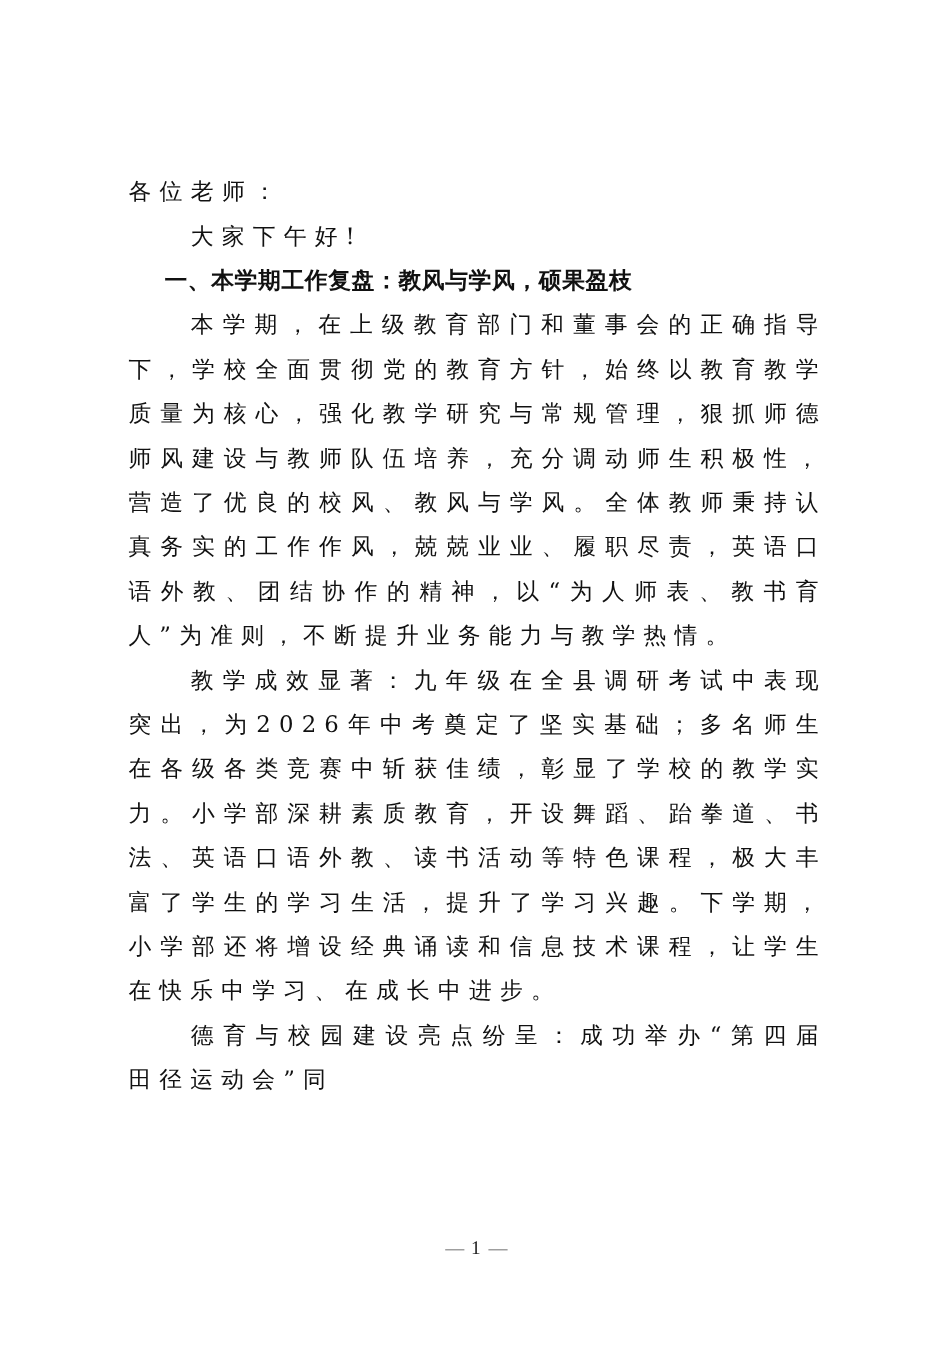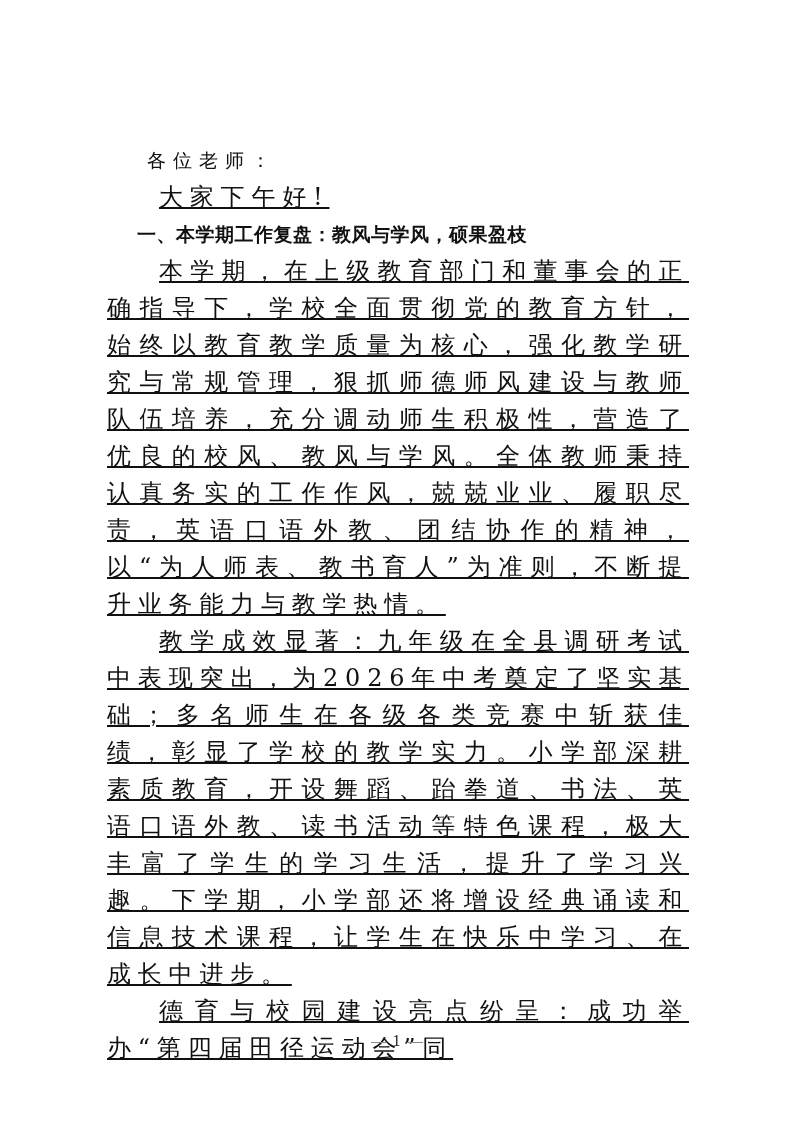--- a/index.html
+++ b/index.html
@@ -2,23 +2,23 @@
 <html><head>
   <meta charset="utf-8">
   <style>
     html, body { margin: 0; padding: 0; background: #ffffff; }
     body { width: 793px; height: 1122px; position: relative; overflow: hidden;
            font-family: "DejaVu Serif", "Liberation Serif", serif; color: #111; }
     .page { position: absolute; left: 107px; top: 112px; width: 582px; }
     .title { font-family: "DejaVu Sans", "Liberation Sans", sans-serif; font-weight: bold;
              font-size: 31px; line-height: 46px; letter-spacing: 0.6px; margin: 0;
              color: #000; text-align: justify; text-align-last: left; }
-    .salutation { margin-top: 30px; font-size: 19px; line-height: 37px; letter-spacing: 7px; margin-left: 40px; }
-    .para { font-size: 24px; line-height: 37px; letter-spacing: 6.8px; text-indent: 52px;
-            margin: 0; text-align: justify; text-decoration: underline; }
+    .salutation { margin-top: 30px; font-size: 19px; line-height: 37px; letter-spacing: 7px; }
+    .para { font-size: 19px; line-height: 37px; letter-spacing: 6.8px; text-indent: 52px;
+            margin: 0; text-align: justify; }
     .heading { font-family: "DejaVu Sans", "Liberation Sans", sans-serif; font-weight: bold;
                font-size: 19px; line-height: 37px; text-indent: 30px; margin: 0; letter-spacing: 0.5px; }
     .footer { position: absolute; top: 1032px; left: 0; width: 793px; text-align: center;
               font-family: "Liberation Serif", serif; font-size: 16px; color: #222; }
     .footer .dash { display: inline-block; width: 16px; height: 1px; background: #888;
                     vertical-align: middle; margin: 0 6px; }
   </style>
 </head>
 <body>
 

